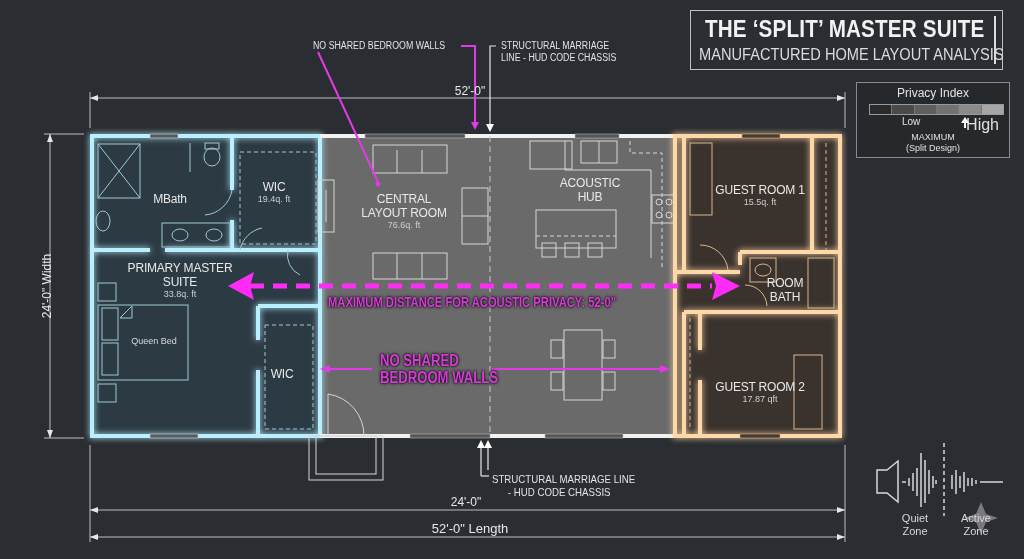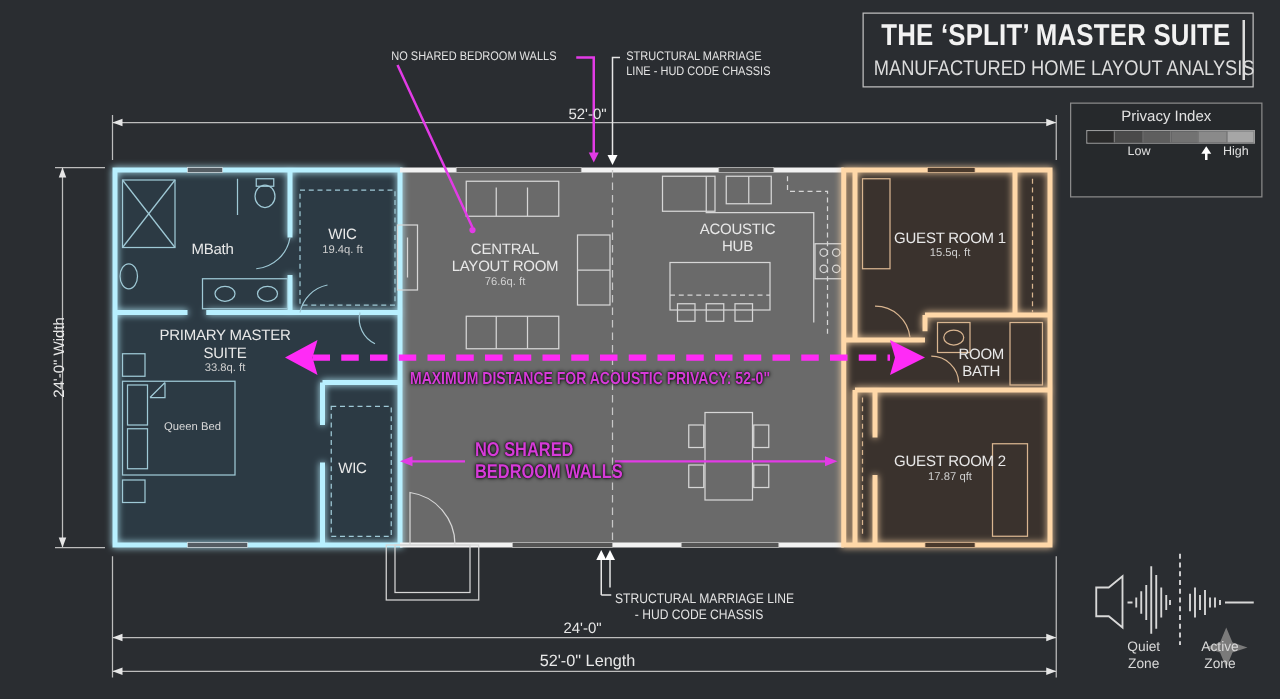--- a/index.html
+++ b/index.html
@@ -12,21 +12,21 @@
   .title-box{position:absolute;left:690px;top:10px;width:313px;height:60px;border:1.5px solid #bfbfbf;box-sizing:border-box;}
   .title-main{position:absolute;left:14px;top:4px;font-size:24px;font-weight:bold;color:#f2f2f2;letter-spacing:0.2px;white-space:nowrap;transform:scaleX(0.86);transform-origin:left top;}
   .title-sub{position:absolute;left:8px;top:34px;font-size:17px;color:#dcdcdc;white-space:nowrap;transform:scaleX(0.86);transform-origin:left top;}
   .title-bar{position:absolute;right:6px;top:5px;width:2px;height:48px;background:#dcdcdc;}
   .privacy{position:absolute;left:856px;top:82px;width:154px;height:76px;border:1px solid #8a8a8a;box-sizing:border-box;background:#26292c;}
   .privacy .ptitle{position:absolute;left:0;width:100%;top:3px;text-align:center;font-size:12px;color:#e2e2e2;}
   .pbar{position:absolute;left:12px;top:21px;width:135px;height:11px;border:1px solid #9a9a9a;box-sizing:border-box;display:flex;}
   .pbar span{flex:1;border-right:1px solid #777;}
   .pbar span:last-child{border-right:none;}
   .plow{position:absolute;left:10px;top:33px;font-size:10px;color:#e0e0e0;padding-left:35px;}
-  .phigh{position:absolute;right:10px;top:33px;font-size:10px;color:#e0e0e0;}
+  .phigh{position:absolute;right:10px;top:33px;font-size:16px;color:#e0e0e0;}
   .pmax{position:absolute;left:0;width:100%;top:49px;text-align:center;font-size:9px;color:#e0e0e0;line-height:11px;}
   .magenta-text{color:#d63bd8;font-weight:bold;text-shadow:0 0 4px #000,0 0 2px #000;}
   .note{font-size:10px;color:#e2e2e2;white-space:nowrap;position:absolute;transform:scaleX(0.88);transform-origin:left top;}
 </style>
 </head>
 <body>
 
 <svg width="1024" height="559" viewBox="0 0 1024 559">
   <defs>
     <filter id="glowBlue" x="-10%" y="-10%" width="120%" height="120%">
@@ -262,20 +262,24 @@
     <span style="background:#4a4a4a"></span>
     <span style="background:#5e5e5e"></span>
     <span style="background:#727272"></span>
     <span style="background:#8a8a8a"></span>
     <span style="background:#a6a6a6"></span>
   </div>
   <div class="plow">Low</div>
   <div class="phigh">High</div>
   <div class="abs" style="left:104px;top:34px;width:0;height:0;border-left:4px solid transparent;border-right:4px solid transparent;border-bottom:6px solid #fff;"></div>
   <div class="abs" style="left:107px;top:39px;width:2px;height:6px;background:#fff;"></div>
+  <div class="pmax">
+    <div>MAXIMUM</div>
+    <div>(Split Design)</div>
+  </div>
 </div>
 
 <div class="note" style="left:313px;top:40px;">NO SHARED BEDROOM WALLS</div>
 <div class="note" style="left:501px;top:40px;line-height:12px;">
   <div>STRUCTURAL MARRIAGE</div>
   <div>LINE - HUD CODE CHASSIS</div>
 </div>
 <div class="lbl" style="left:440px;top:84px;font-size:12px;width:60px;">52'-0"</div>
 
 <div class="lbl" style="left:-8px;top:279px;font-size:12px;width:110px;transform:rotate(-90deg);">24'-0" Width</div>
@@ -304,21 +308,21 @@
 </div>
 
 <div class="lbl" style="left:712px;top:183px;width:96px;">
   <div class="room-title">GUEST ROOM 1</div>
   <div class="room-area">15.5q. ft</div>
 </div>
 <div class="lbl" style="left:760px;top:276px;width:50px;">
   <div class="room-title">ROOM</div>
   <div class="room-title">BATH</div>
 </div>
-<div class="lbl" style="left:712px;top:362px;width:96px;text-align:center;">
+<div class="lbl" style="left:712px;top:380px;width:96px;text-align:center;">
   <div class="room-title">GUEST ROOM 2</div>
   <div class="room-area">17.87 qft</div>
 </div>
 
 <div class="abs magenta-text" style="left:328px;top:294px;font-size:14px;white-space:nowrap;transform:scaleX(0.8);transform-origin:left top;">MAXIMUM DISTANCE FOR ACOUSTIC PRIVACY: 52-0"</div>
 <div class="abs magenta-text" style="left:380px;top:352px;font-size:16px;line-height:17px;white-space:nowrap;transform:scaleX(0.82);transform-origin:left top;">
   <div>NO SHARED</div>
   <div>BEDROOM WALLS</div>
 </div>
 

